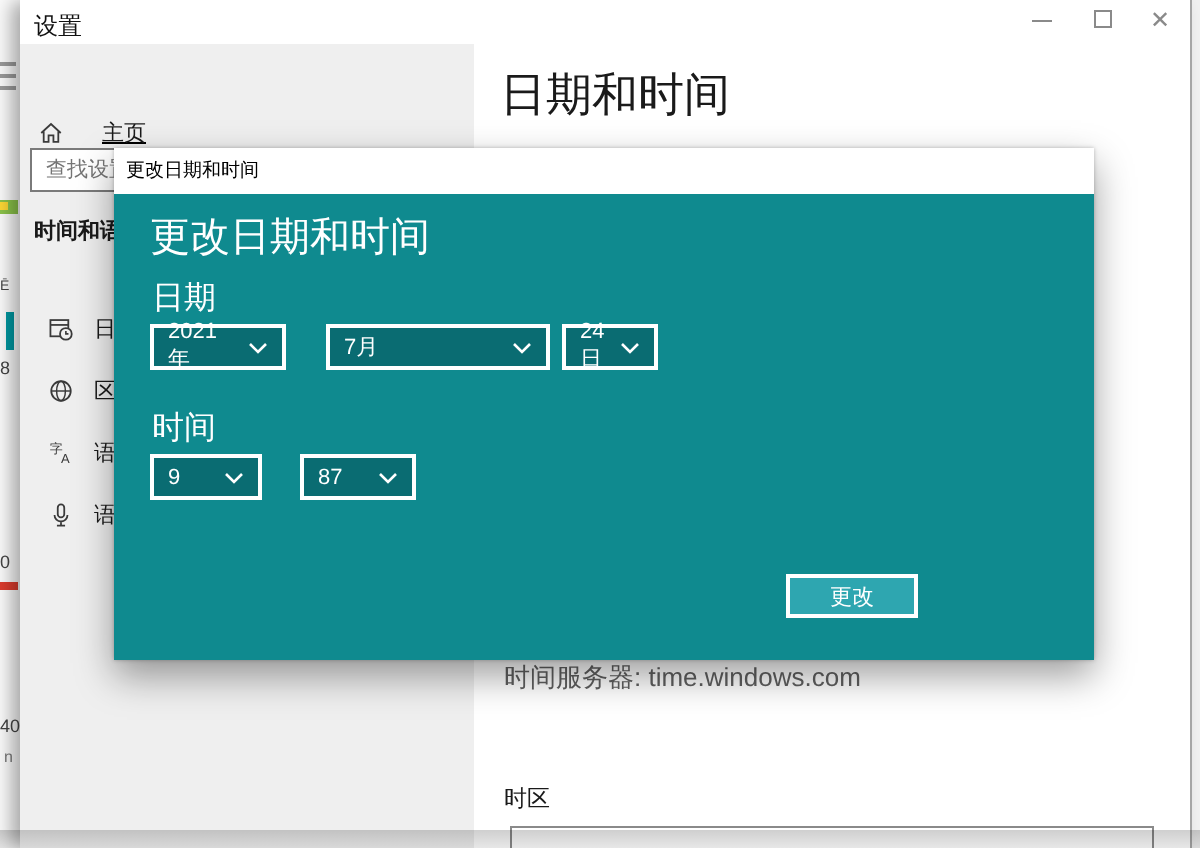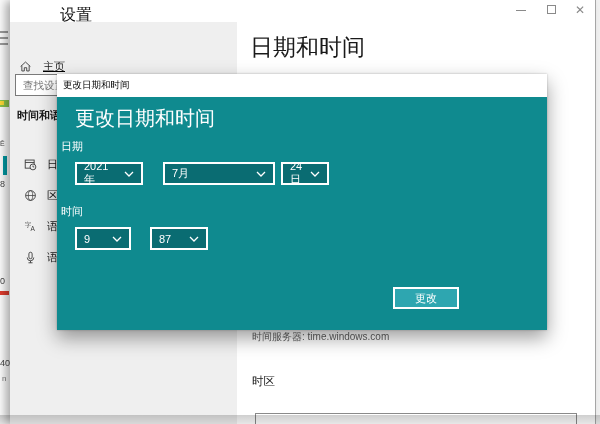--- a/index.html
+++ b/index.html
@@ -13,62 +13,62 @@
   .frag-line { position:absolute; background:#9a9a9a; height:2px; width:8px; left:0; }
   #frag-green { position:absolute; left:0; top:100px; width:9px; height:7px; background:#8bc34a; }
   #frag-yellow { position:absolute; left:0; top:101px; width:4px; height:4px; background:#fdd835; }
   #frag-teal { position:absolute; left:3px; top:156px; width:4px; height:19px; background:#0097a0; }
   #frag-red { position:absolute; left:0; top:291px; width:9px; height:4px; background:#dd3c2e; }
 
   
   #settings-window { position:absolute; left:10px; top:0; width:586px; height:424px;
       background:#ffffff; border-right:1px solid #a6a6a6;
       box-shadow:-5px 0 9px -1px rgba(0,0,0,.35); }
-  #win-title { position:absolute; left:7px; top:5px; font-size:16px; color:#111;margin-left:43px; }
+  #win-title { position:absolute; left:7px; top:5px; font-size:12px; color:#111; }
   .win-ctrl { position:absolute; top:0; width:22px; height:20px; color:#8a8a8a; text-align:center; cursor:default; }
   #btn-min  { left:500px; } #btn-max { left:531px; } #btn-close { left:559px; }
   #btn-min span  { display:block; margin-top:10px; width:10px; height:1px; background:#8a8a8a; margin-left:6px; }
   #btn-max span  { display:block; margin-top:5px; margin-left:6px; width:9px; height:9px; border:1px solid #8a8a8a; }
   #btn-close span{ display:block; font-size:12px; line-height:20px; }
 
   
   #sidebar { position:absolute; left:0; top:22px; width:227px; height:402px; background:#efefef; }
-  #home-row { position:absolute; left:9px; top:37px; display:flex; align-items:center; gap:11px;text-decoration:underline; }
+  #home-row { position:absolute; left:9px; top:37px; display:flex; align-items:center; gap:19px;text-decoration:underline; }
   #home-row .lbl { font-size:11px; color:#1a1a1a; }
   #search-box { position:absolute; left:5px; top:52px; width:205px; height:22px; background:#fff;
       border:1px solid #7a7a7a; }
   #search-box input { width:100%; height:100%; border:0; outline:none; background:transparent;
       font-size:10.5px; color:#333; padding:0 7px; font-family:inherit; }
   #section-hdr { position:absolute; left:7px; top:86px; font-size:11px; font-weight:bold; color:#1a1a1a; }
   .side-item { position:absolute; left:0; width:227px; height:26px; display:flex; align-items:center; gap:10px; padding-left:14px; }
   .side-item .lbl { font-size:11px; color:#1a1a1a; white-space:nowrap; }
   .icon-svg { width:13px; height:13px; flex:0 0 13px; }
 
   
   #main { position:absolute; left:227px; top:22px; width:358px; height:402px; background:#fff; }
   #page-title { position:absolute; left:13px; top:10px; font-size:23px; color:#1a1a1a; font-weight:400; }
-  #server-line { position:absolute; left:15px; top:308px; font-size:10px; color:#606060;text-align:right; }
+  #server-line { position:absolute; left:15px; top:308px; font-size:13px; color:#606060;text-align:right; }
   #sync-btn { position:absolute; left:16px; top:328px; width:66px; height:22px; background:#cdcdcd;
       border:none; font-size:11px; color:#1a1a1a; font-family:inherit; cursor:default; }
-  #tz-label { position:absolute; left:15px; top:352px; font-size:11.5px; color:#1a1a1a; }
+  #tz-label { position:absolute; left:15px; top:370px; font-size:11.5px; color:#1a1a1a; }
   #tz-select { position:absolute; left:18px; top:391px; width:322px; height:14px; background:#fff;
       border:1px solid #8a8a8a; }
 
   
   #bottom-band { position:absolute; left:0; bottom:0; width:600px; height:9px;
       background:linear-gradient(#00000030,#00000018); pointer-events:none; z-index:30; }
 
   
   #dialog { position:absolute; left:57px; top:74px; width:490px; height:256px; z-index:20;
       box-shadow:0 8px 18px rgba(0,0,0,.38), 0 0 2px rgba(0,0,0,.25); background:#fff; }
   #dialog-titlebar { height:23px; background:#ffffff; display:flex; align-items:center; }
   #dialog-titlebar .t { font-size:9.5px; color:#000; padding-left:6px; }
   #dialog-body { position:absolute; left:0; top:23px; right:0; bottom:0; background:#0f8a8f; }
   #dialog-heading { position:absolute; left:18px; top:8px; font-size:20px; color:#fff; font-weight:400; }
-  .fld-label { position:absolute; left:4px; font-size:11px; color:#fff; }
+  .fld-label { position:absolute; left:19px; font-size:16px; color:#fff; }
   #date-label { top:42px; } #time-label { top:107px; }
   .tsel { position:absolute; height:23px; background:#0a6c72; border:2px solid #ffffff;
       color:#fff; font-size:11px; display:flex; align-items:center; justify-content:space-between;
       padding:0 7px; cursor:default; }
   #sel-year  { left:18px;  top:65px;  width:68px;  }
   #sel-month { left:106px; top:65px;  width:112px; }
   #sel-day   { left:224px; top:65px;  width:48px;  }
   #sel-hour  { left:18px;  top:130px; width:56px;  }
   #sel-min   { left:93px;  top:130px; width:58px;  }
   .chev { width:10px; height:6px; flex:0 0 10px; margin-left:6px; }

